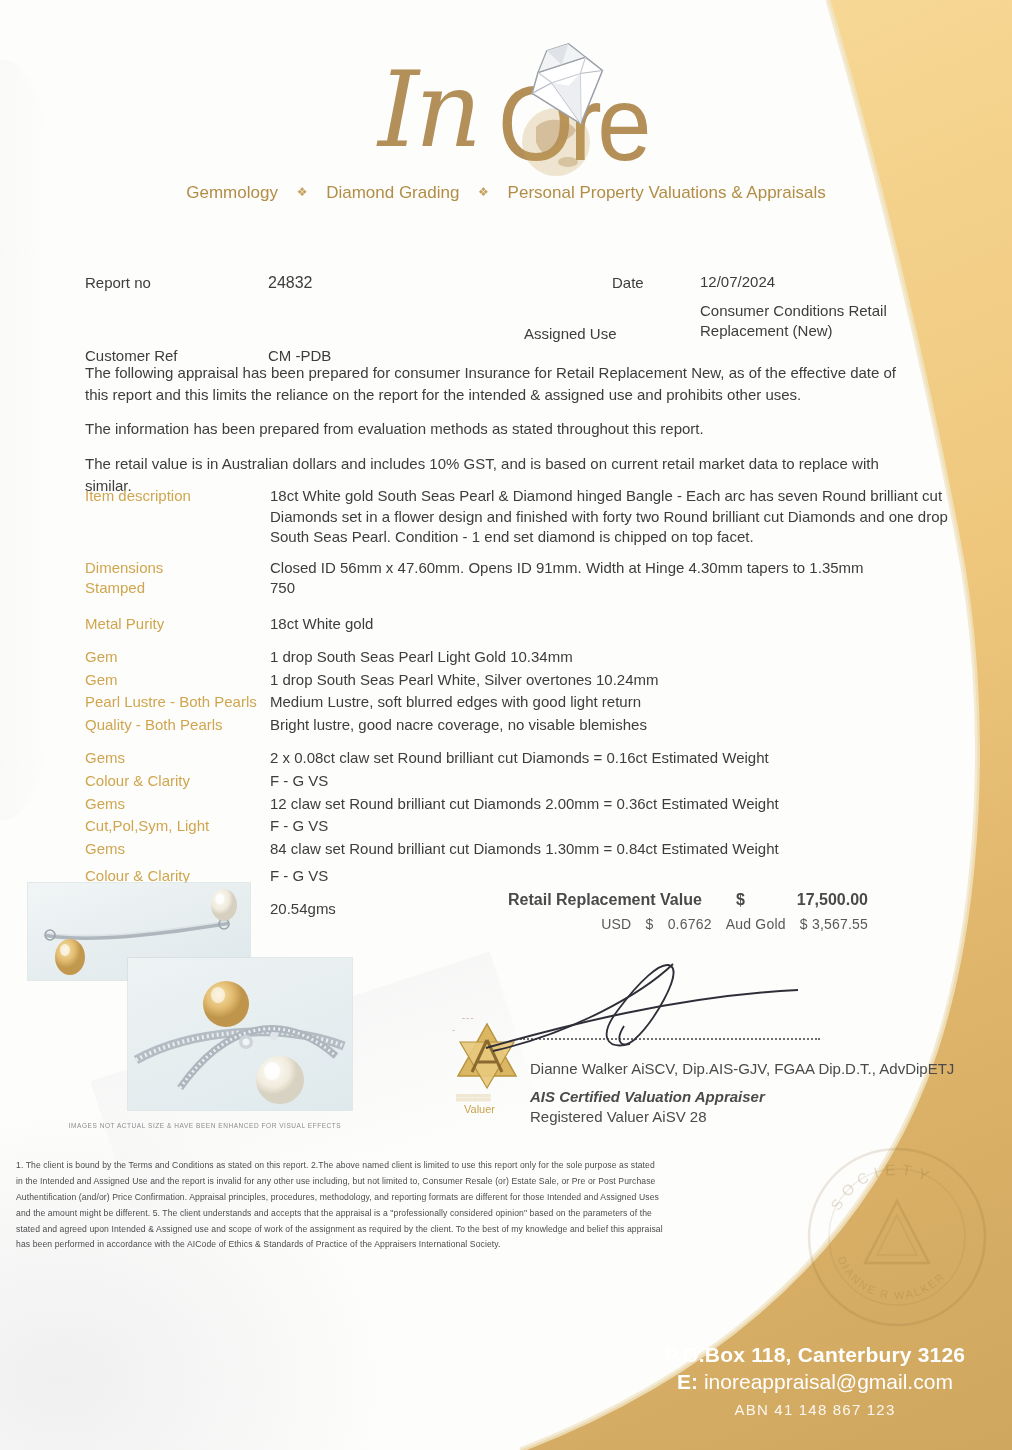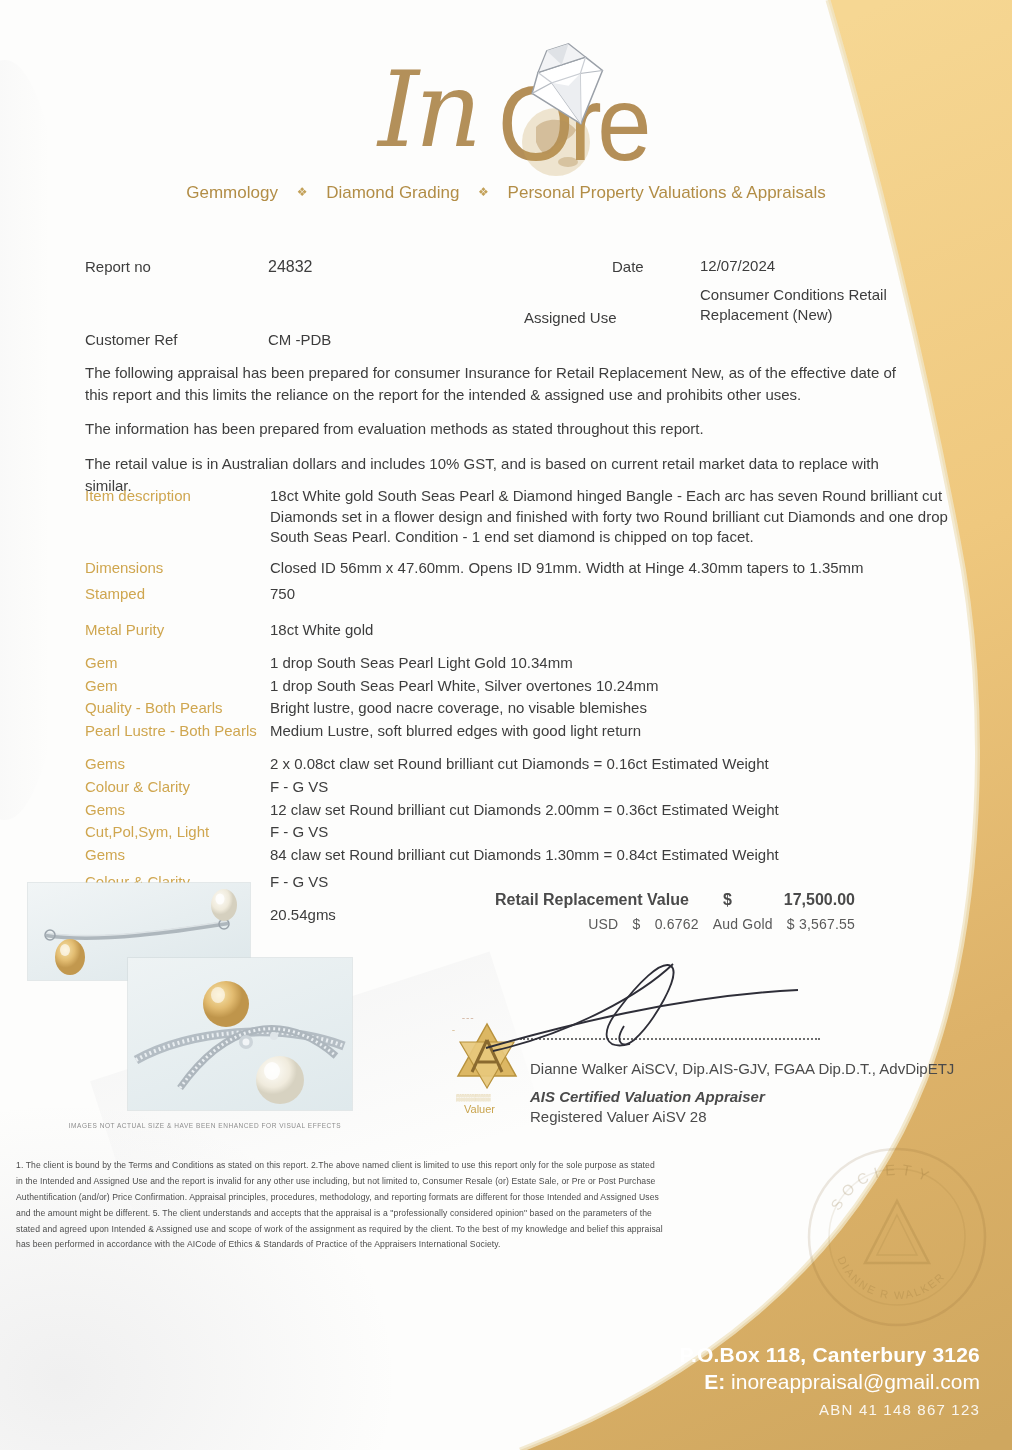--- a/index.html
+++ b/index.html
@@ -24,33 +24,33 @@
     font-style:italic; font-size:104px; color:#b3905a; line-height:1; letter-spacing:-4px;}
   .logo-ore{position:absolute; left:498px; top:30px; font-size:106px; color:#b48f58;
     line-height:1; letter-spacing:-5px; transform:scaleX(.92); transform-origin:left;}
   .diamond-svg{position:absolute; left:512px; top:-14px;}
   .tagline{position:absolute; left:0; top:143px; width:100%; text-align:center;
     color:#b28d46; font-size:17px;}
   .tagline .sep{color:#c3a159; font-size:12px; margin:0 14px; vertical-align:2px;}
 
   
   .lbl{color:#3d3d3d;}
-  .meta-item{position:absolute; z-index:2; line-height:1.35;}
+  .meta-item{position:absolute; z-index:2; line-height:1.35;margin-top:16px;}
 
   
   .para{position:absolute; left:85px; width:818px; z-index:2; line-height:1.45;}
 
   
   .details{position:absolute; left:85px; top:486px; width:885px; z-index:2;}
   .d-row{display:flex; align-items:flex-start; line-height:1.37;}
   .d-label{flex:0 0 185px; color:#cfa64f;}
   .d-value{flex:1;}
 
   
-  .valuation{position:absolute; left:495px; top:891px; width:360px; z-index:2;}
+  .valuation{position:absolute; left:508px; top:891px; width:360px; z-index:2;}
   .val-row1{display:flex; font-weight:bold; color:#4a4a4a; font-size:16px;}
   .val-label{flex:0 0 228px;}
   .val-cur{flex:0 0 45px;}
   .val-amount{flex:1; text-align:right;}
   .val-row2{margin-top:7px; text-align:right; font-size:14px; color:#5a5a5a; letter-spacing:.2px;}
   .val-row2 span{margin-left:10px;}
 
   
   .photo{position:absolute; z-index:2; box-shadow:0 0 0 1px rgba(210,218,220,.6);}
   .photo1{left:28px; top:883px; width:222px; height:97px;
@@ -68,21 +68,21 @@
   .app-cert{position:absolute; left:530px; top:1088px; z-index:2; font-size:15px; color:#4a4a4a;
     font-weight:bold; font-style:italic;}
   .app-reg{position:absolute; left:530px; top:1108px; z-index:2; font-size:15px; color:#4a4a4a;}
 
   
   .terms{position:absolute; left:16px; top:1158px; width:648px; z-index:2;
     font-size:8.6px; color:#4c4c4c; line-height:1.85; letter-spacing:.1px;}
 
   
   .footer{position:absolute; right:32px; top:1343px; width:330px; z-index:2;
-    text-align:right; color:#ffffff;}
+    text-align:center; color:#ffffff;}
   .footer .addr{font-size:21px; font-weight:bold; letter-spacing:.2px;}
   .footer .email{font-size:21px; margin-top:3px;}
   .footer .email b{font-weight:bold;}
   .footer .abn{font-size:15px; margin-top:7px; letter-spacing:1.2px; opacity:.9;}
 </style>
 </head>
 <body>
 
 <div class="page">
 
@@ -164,48 +164,48 @@
     <div class="d-row">
       <div class="d-label">Item description</div>
       <div class="d-value">18ct White gold South Seas Pearl &amp; Diamond hinged Bangle  -  Each arc has seven Round brilliant cut Diamonds set in a flower design and finished with forty two Round brilliant cut Diamonds and one drop South Seas Pearl.  Condition - 1 end set diamond is chipped on top facet.</div>
     </div>
 
     <div class="d-row" style="margin-top: 10px;">
       <div class="d-label">Dimensions</div>
       <div class="d-value">Closed ID 56mm x 47.60mm. Opens ID 91mm.  Width at Hinge 4.30mm tapers to 1.35mm</div>
     </div>
 
-    <div class="d-row" style="margin-top: 6px;">
+    <div class="d-row" style="margin-top: 0;">
       <div class="d-label">Stamped</div>
       <div class="d-value">750</div>
     </div>
 
     <div class="d-row" style="margin-top: 15px;">
       <div class="d-label">Metal Purity</div>
       <div class="d-value">18ct White gold</div>
     </div>
 
     <div class="d-row" style="margin-top: 13px;">
       <div class="d-label">Gem</div>
       <div class="d-value">1 drop South Seas Pearl Light Gold 10.34mm</div>
     </div>
 
     <div class="d-row" style="margin-top: 2px;">
       <div class="d-label">Gem</div>
       <div class="d-value">1 drop South Seas Pearl White, Silver overtones 10.24mm</div>
     </div>
 
     <div class="d-row" style="margin-top: 2px;">
+      <div class="d-label">Pearl Lustre - Both Pearls</div>
+      <div class="d-value">Medium Lustre, soft blurred edges with good light return</div>
+    </div>
+
+    <div class="d-row" style="margin-top: 2px;">
       <div class="d-label">Quality - Both Pearls</div>
       <div class="d-value">Bright lustre, good nacre coverage, no visable blemishes</div>
-    </div>
-
-    <div class="d-row" style="margin-top: 2px;">
-      <div class="d-label">Pearl Lustre - Both Pearls</div>
-      <div class="d-value">Medium Lustre, soft blurred edges with good light return</div>
     </div>
 
     <div class="d-row" style="margin-top: 13px;">
       <div class="d-label">Gems</div>
       <div class="d-value">2 x 0.08ct claw set Round brilliant cut Diamonds   =  0.16ct Estimated Weight</div>
     </div>
 
     <div class="d-row" style="margin-top: 2px;">
       <div class="d-label">Colour &amp; Clarity</div>
       <div class="d-value">F - G VS</div>

